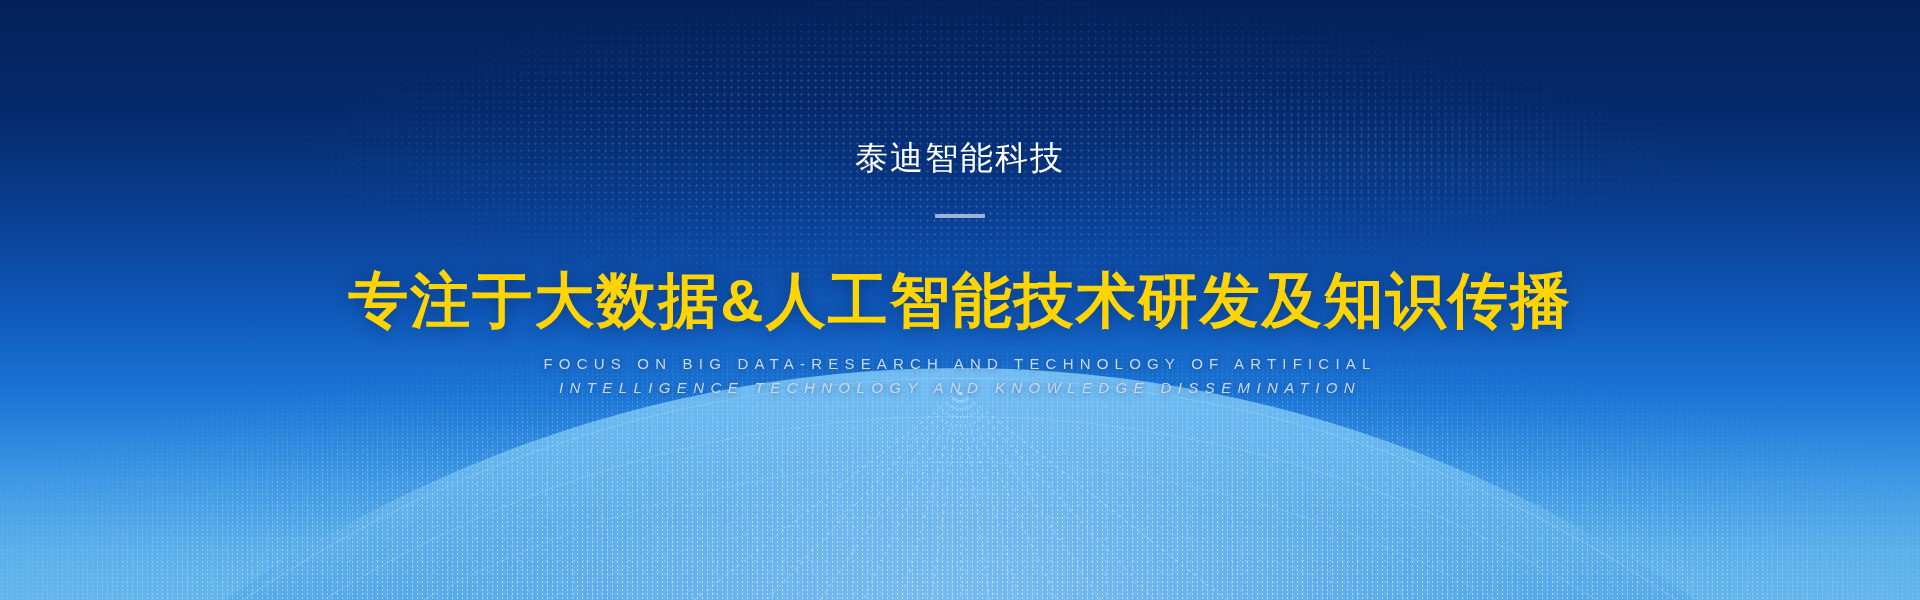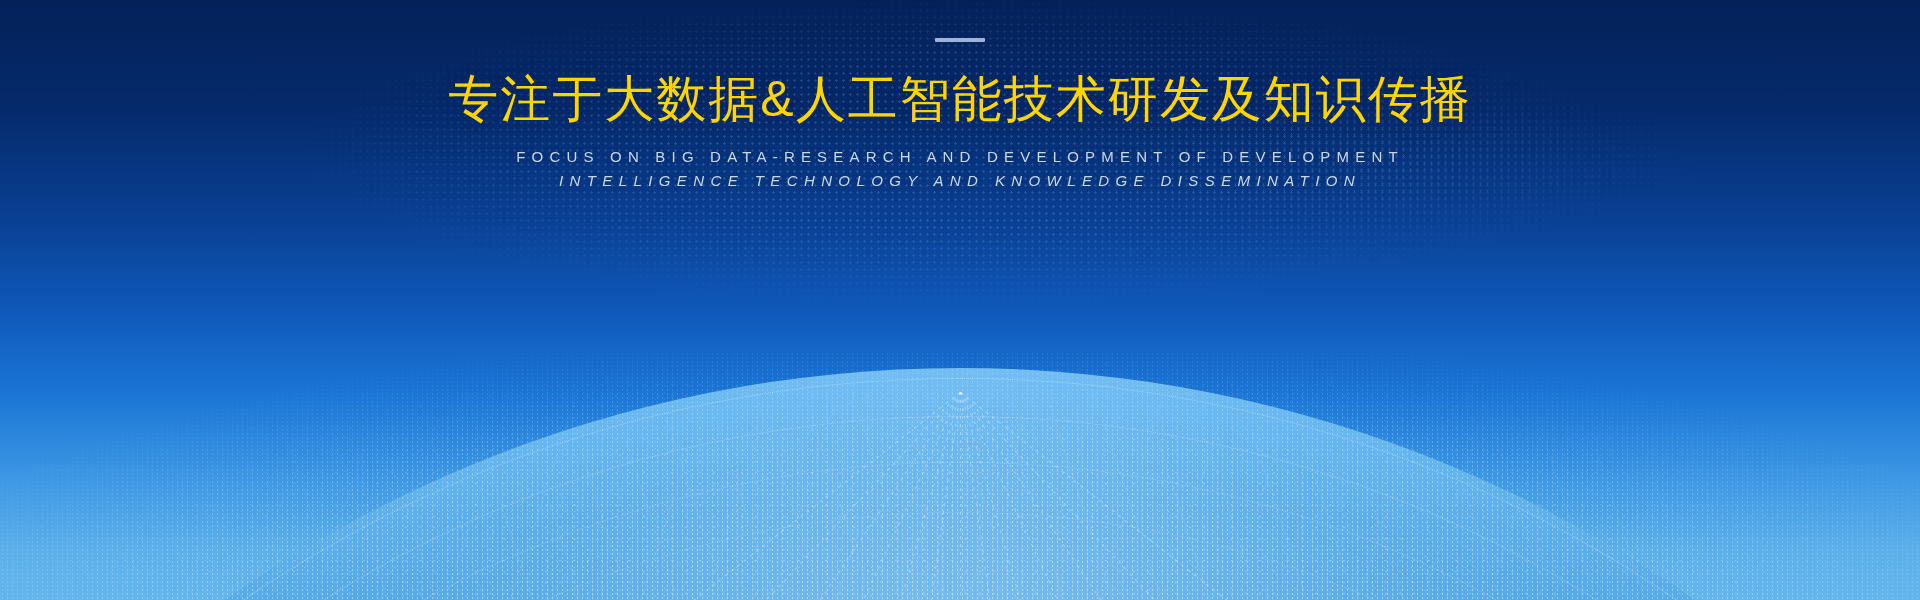--- a/index.html
+++ b/index.html
@@ -102,21 +102,21 @@
   }
   .brand{
     margin-top:140px; color:#ffffff; font-size:33px; font-weight:400;
     letter-spacing:2px; line-height:1.1;
     text-shadow:0 1px 10px rgba(0,30,90,.55);
   }
   .rule{
     margin-top:38px; width:50px; height:4px; background:#9db4d6; border-radius:1px;
   }
   .headline{
-    margin-top:29px; color:#ffd400; font-size:50px; font-weight:400;
+    margin-top:49px; color:#ffd400; font-size:60px; font-weight:700;
     letter-spacing:2px; line-height:1.12; white-space:nowrap;
     text-shadow:0 2px 16px rgba(3,25,70,.45);
   }
   .sub{
     margin-top:18px; color:#c8d8ee; font-size:15px; font-weight:400;
     letter-spacing:6.2px; line-height:24px; text-align:center; white-space:nowrap;
     text-shadow:0 1px 6px rgba(5,30,85,.5);
   }
   .sub-line{ display:block; }
   .sub-line.two{ letter-spacing:6.4px;font-style:italic; }
@@ -149,21 +149,22 @@
 
   <div class="city"></div>
   <div class="city streaks"></div>
 
   <div class="lat lat1"></div>
   <div class="lat lat2"></div>
   <div class="lat lat3"></div>
   <div class="lat lat4"></div>
 
   <div class="content">
+    <div class="brand">泰迪智能科技</div>
     <div class="rule"></div>
     <div class="headline">专注于大数据&amp;人工智能技术研发及知识传播</div>
     <div class="sub">
-      <span class="sub-line one">FOCUS ON BIG DATA-RESEARCH AND DEVELOPMENT OF DEVELOPMENT</span>
+      <span class="sub-line one">FOCUS ON BIG DATA-RESEARCH AND TECHNOLOGY OF ARTIFICIAL</span>
       <span class="sub-line two">INTELLIGENCE TECHNOLOGY AND KNOWLEDGE DISSEMINATION</span>
     </div>
   </div>
 
 </div>
 
 </body></html>

